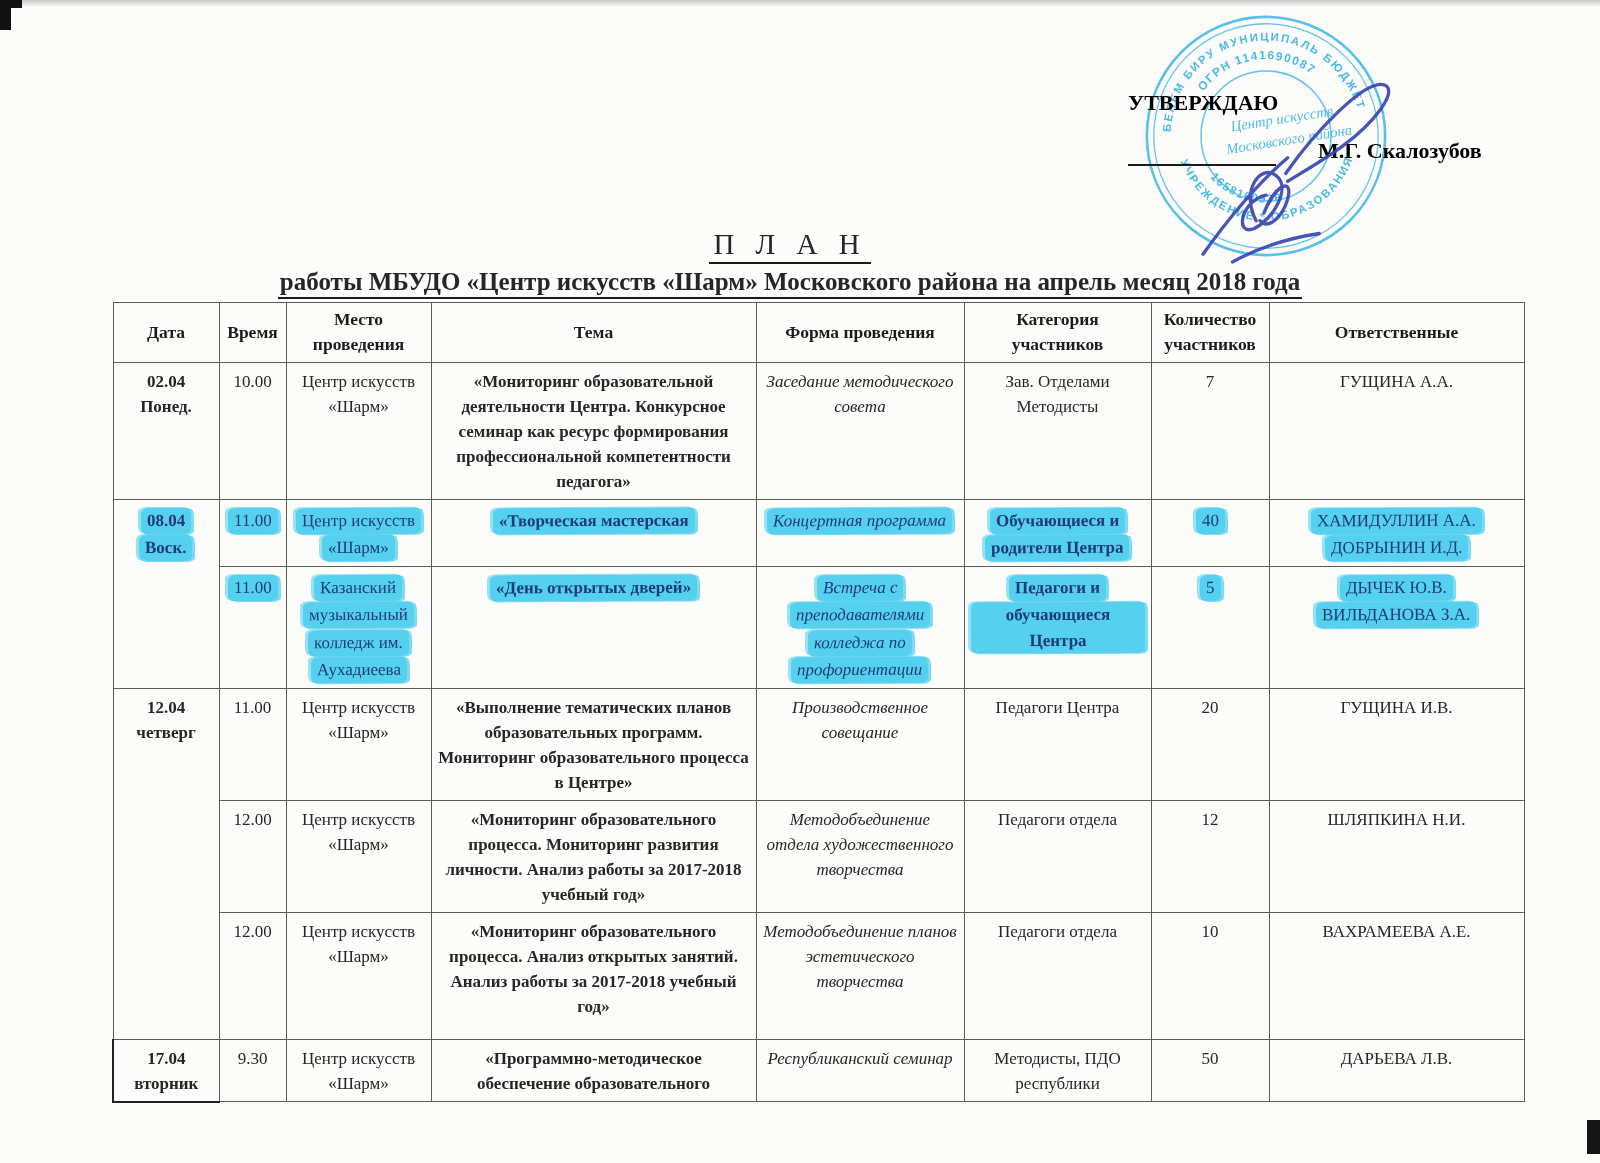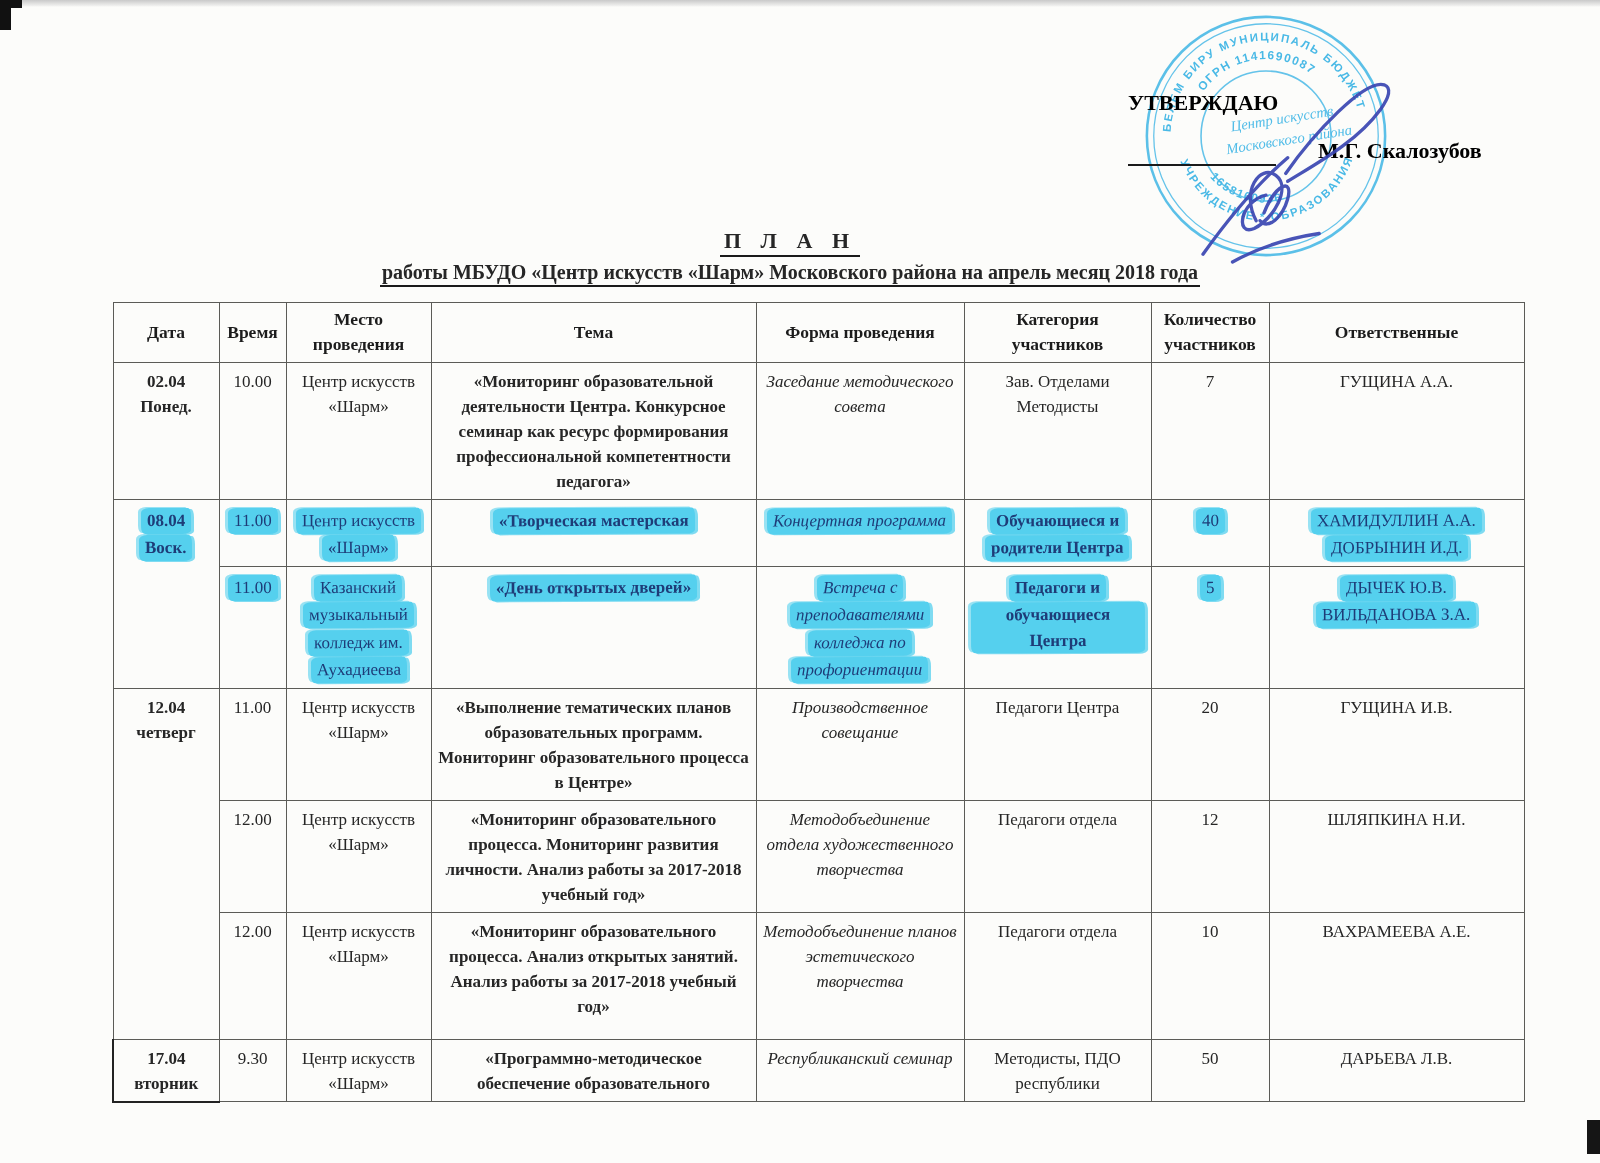--- a/index.html
+++ b/index.html
@@ -19,23 +19,23 @@
   .stamp-wrap { position:absolute; left:1138px; top:8px; width:256px; height:256px; z-index:1; }
   .approval { position:absolute; left:1128px; top:88px; z-index:3; font-weight:bold;
     font-size:22px; line-height:30px; color:#000000; white-space:nowrap; }
   .sig-row { margin-top:18px; display:flex; align-items:flex-end;gap:32px; }
   .sig-line { display:inline-block; width:148px; border-bottom:2px solid #1a1a1a; height:22px; }
   .sig-name { margin-left:10px; }
   .signature-svg { position:absolute; left:1138px; top:8px; width:256px; height:256px; z-index:4; pointer-events:none; }
 
   
   .title-block { position:absolute; left:0; top:228px; width:1580px; text-align:center; z-index:2; }
-  .title-main { font-size:22px; font-weight:bold; letter-spacing:7px;
+  .title-main { font-size:29px; font-weight:normal; letter-spacing:7px;
     border-bottom:2px solid #1a1a1a; display:inline-block; padding:0 4px 1px; }
-  .title-sub { margin-top:4px; font-size:20px; font-weight:bold;
+  .title-sub { margin-top:4px; font-size:25px; font-weight:bold;
     border-bottom:2px solid #1a1a1a; display:inline-block; padding:0 2px 1px; }
 
   
   .plan-table { position:absolute; left:112px; top:302px; width:1411px;
     border-collapse:collapse; table-layout:fixed; font-size:17px; }
   .plan-table col.c-date  { width:106px; }
   .plan-table col.c-time  { width:67px; }
   .plan-table col.c-place { width:145px; }
   .plan-table col.c-theme { width:325px; }
   .plan-table col.c-form  { width:208px; }

